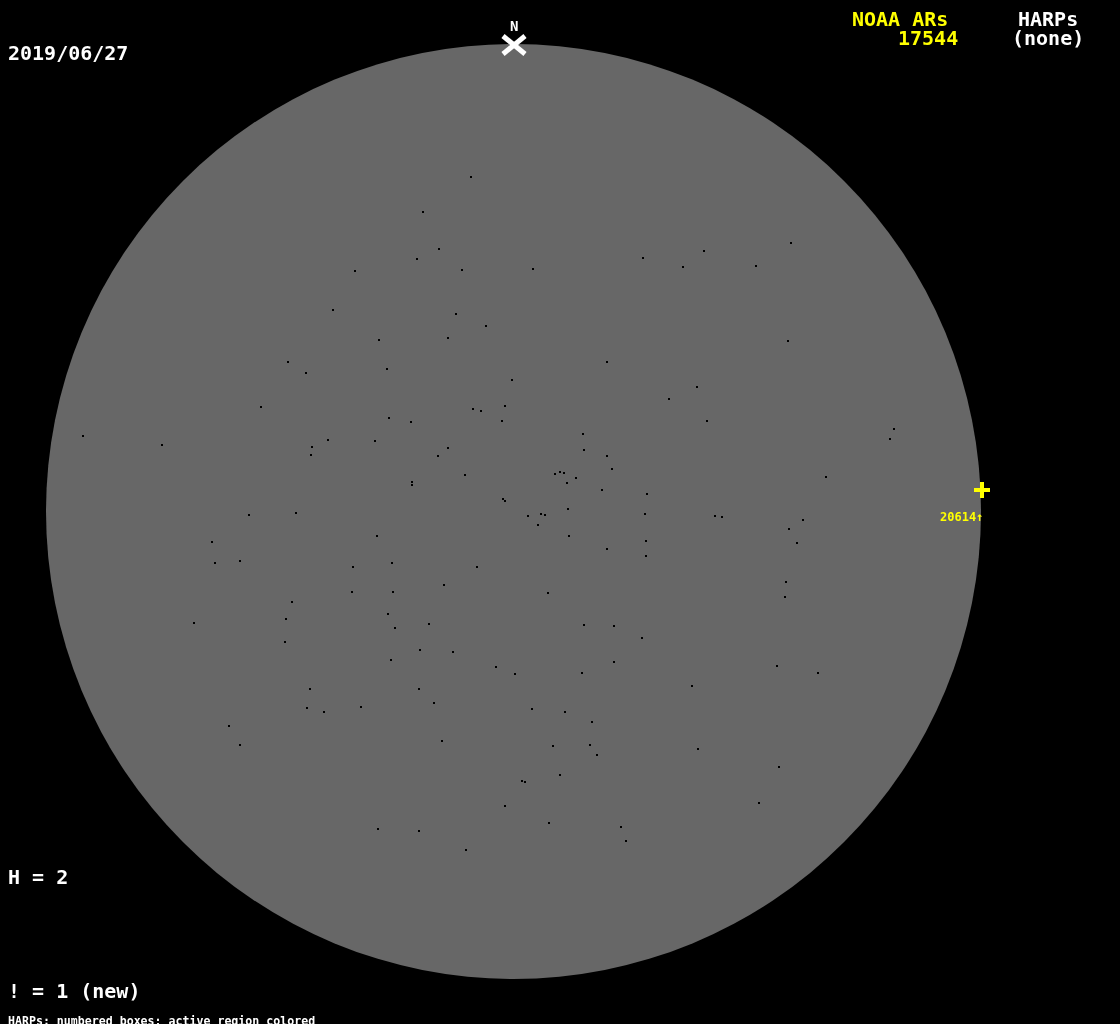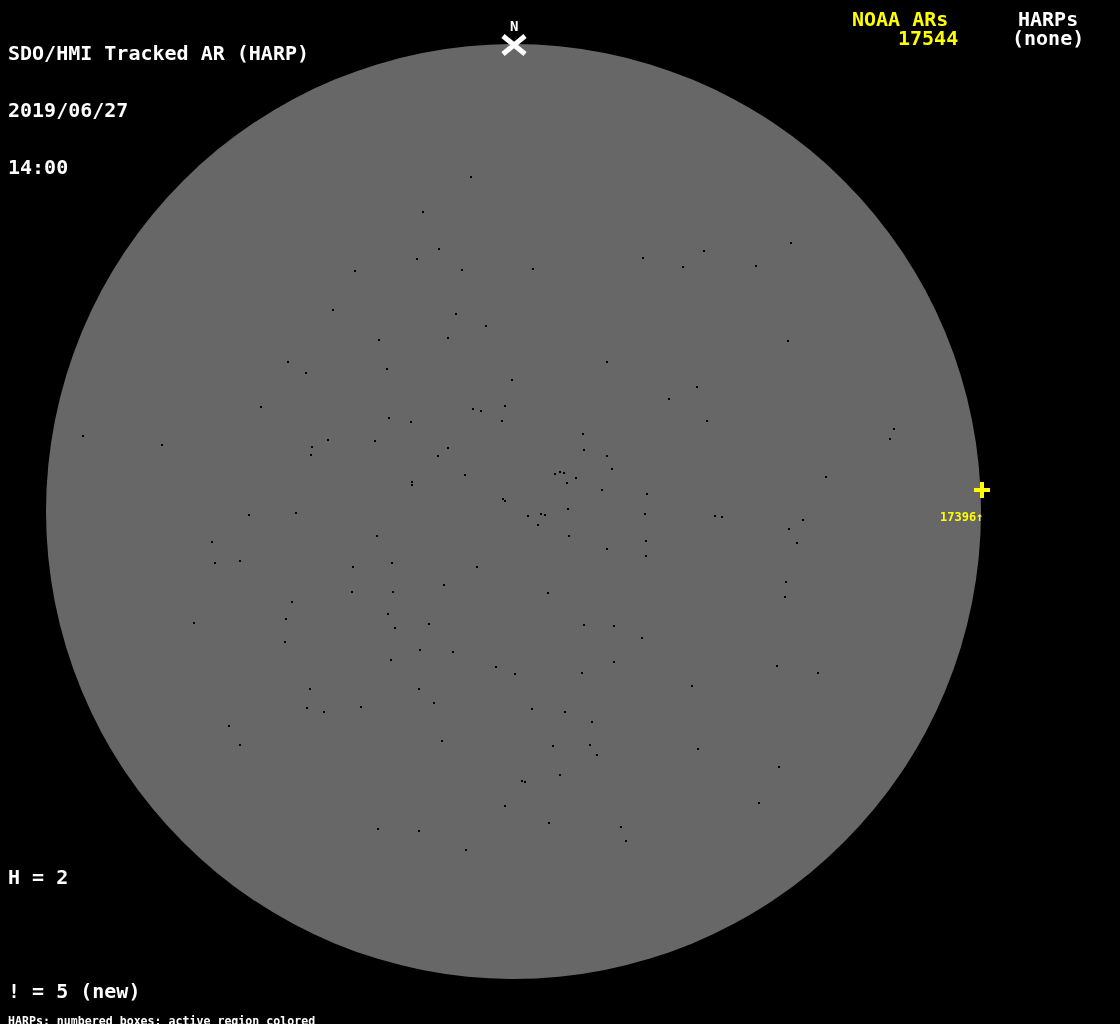--- a/index.html
+++ b/index.html
@@ -170,48 +170,46 @@
       <div class="speckle" style="left: 559px; top: 774px;"></div>
       <div class="speckle" style="left: 524px; top: 781px;"></div>
       <div class="speckle" style="left: 521px; top: 780px;"></div>
       <div class="speckle" style="left: 758px; top: 802px;"></div>
       <div class="speckle" style="left: 548px; top: 822px;"></div>
       <div class="speckle" style="left: 620px; top: 826px;"></div>
       <div class="speckle" style="left: 625px; top: 840px;"></div>
     </div>
 
   <div class="title-block">
-    <div>SDO/HMI Tracked AR (HARP)</div>
     <div>2019/06/27</div>
-    <div>14:00</div>
   </div>
 
   <div class="hdr yellow pos-noaa-h">NOAA ARs</div>
   <div class="hdr pos-harps-h">HARPs</div>
   <div class="hdr yellow pos-noaa-v">17544</div>
   <div class="hdr pos-harps-v">(none)</div>
 
   <div class="north-label">N</div>
 
   <svg class="marker x-marker" id="x-marker" width="26" height="22" viewBox="0 0 26 22" style="left: 501px; top: 34px;">
     <line x1="2" y1="2" x2="24" y2="20" stroke="currentColor" stroke-width="5"></line>
     <line x1="2" y1="20" x2="24" y2="2" stroke="currentColor" stroke-width="5"></line>
   </svg>
 
   <svg class="marker plus-marker" id="plus-marker" width="16" height="16" viewBox="0 0 16 16" style="left: 974px; top: 482px;">
     <line x1="8" y1="0" x2="8" y2="16" stroke="currentColor" stroke-width="4"></line>
     <line x1="0" y1="8" x2="16" y2="8" stroke="currentColor" stroke-width="4"></line>
   </svg>
 
-  <div class="ar-label" id="ar-label" style="left: 940px; top: 511px;">17396↑</div>
+  <div class="ar-label" id="ar-label" style="left: 940px; top: 511px;">20614↑</div>
 
   <div class="legend">
     <div>H = 2</div>
     <div class="legend-gap"></div>
-    <div>! = 5 (new)</div>
+    <div>! = 1 (new)</div>
     
     
     
     
     
   </div>
 
   <div class="footer">
     <div>HARPs: numbered boxes; active region colored</div>
     

